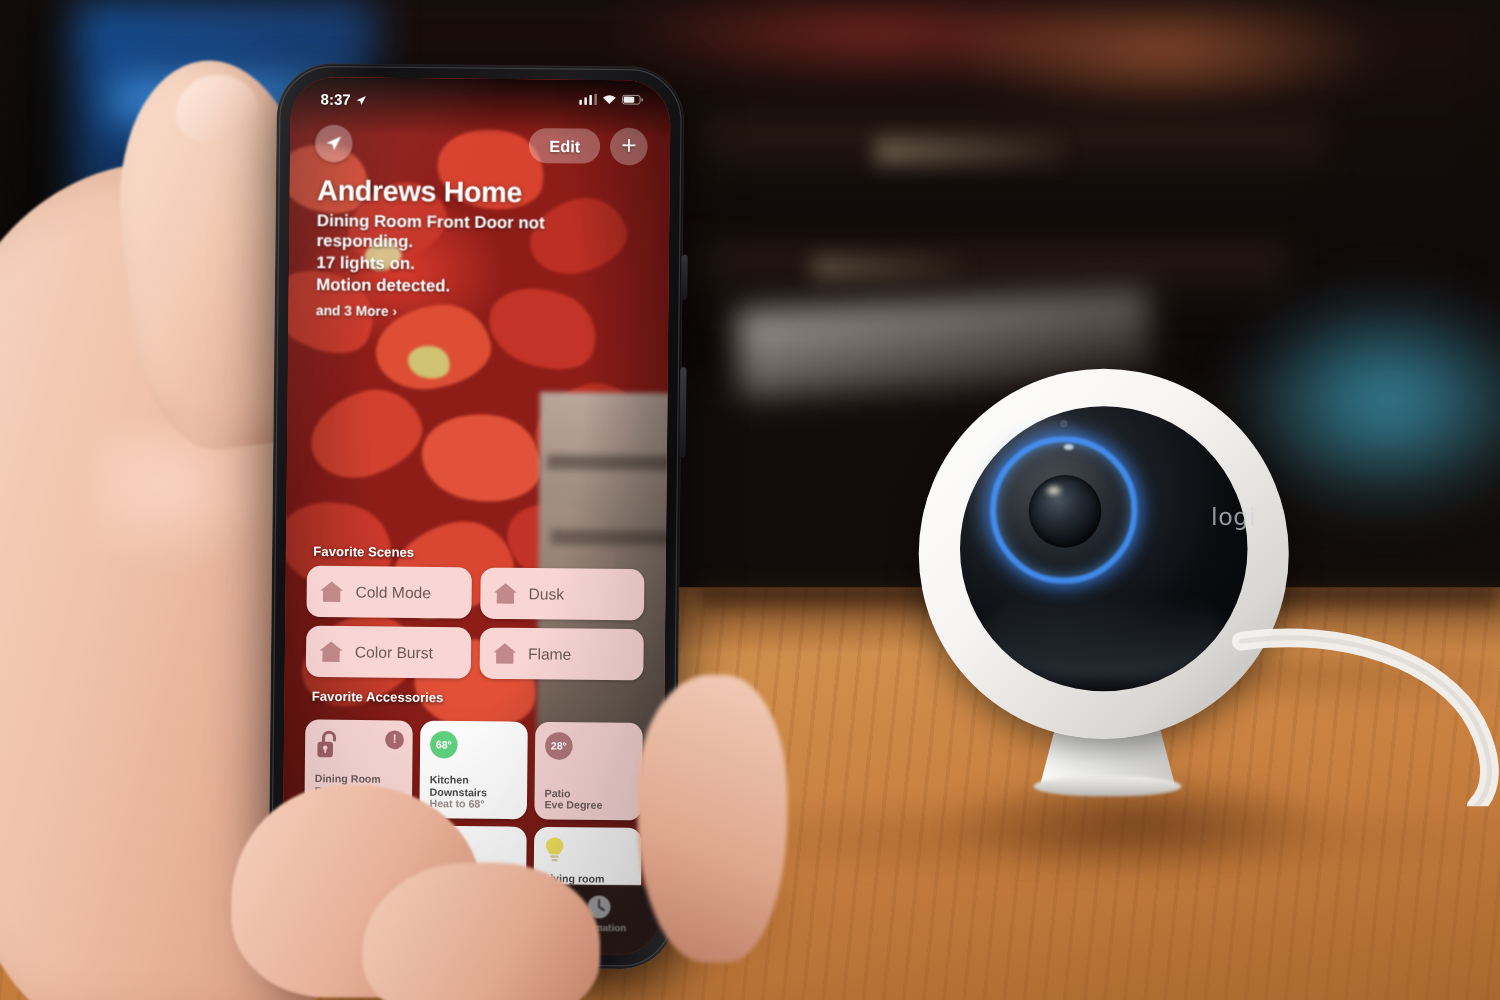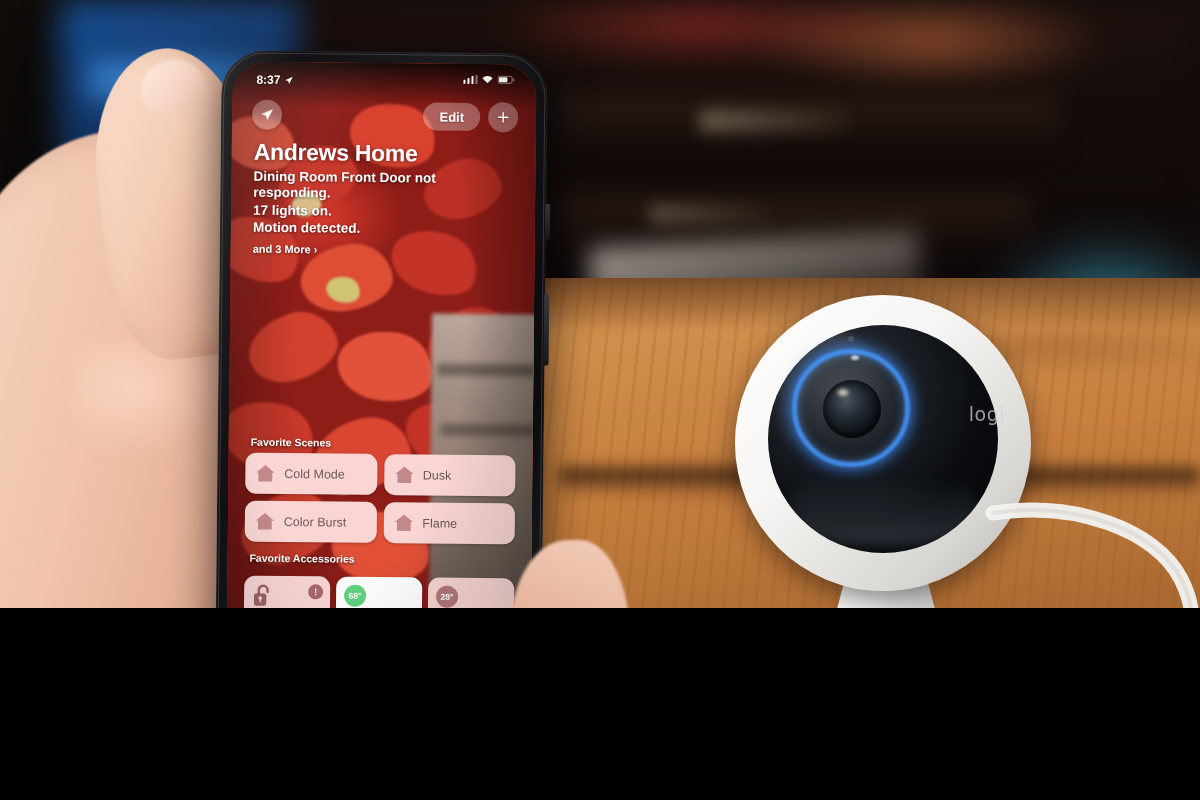--- a/index.html
+++ b/index.html
@@ -1,19 +1,19 @@
 <!DOCTYPE html>
 <html><head>
 <meta charset="utf-8">
 <style>
   * { margin:0; padding:0; box-sizing:border-box; }
   html,body { width:1200px; height:800px; overflow:hidden; background:#000; }
   body { font-family:"Liberation Sans", sans-serif; }
 
-  #scene { position:relative; width:1200px; height:608px; overflow:hidden; }
+  #scene { position:relative; width:1200px; height:800px; overflow:hidden; }
 
   
   .bg { position:absolute; inset:0; background:#120d0b; }
 
   .bg-shelf-dark {
     position:absolute; left:0; top:0; width:1200px; height:300px;
     background:
       radial-gradient(ellipse 260px 70px at 930px 40px, rgba(230,120,70,.55), rgba(230,120,70,0) 70%),
       radial-gradient(ellipse 300px 60px at 700px 25px, rgba(190,55,45,.55), rgba(190,55,45,0) 72%),
       linear-gradient(180deg,#1b0f0c 0%, #140c0a 35%, #0d0808 100%);

